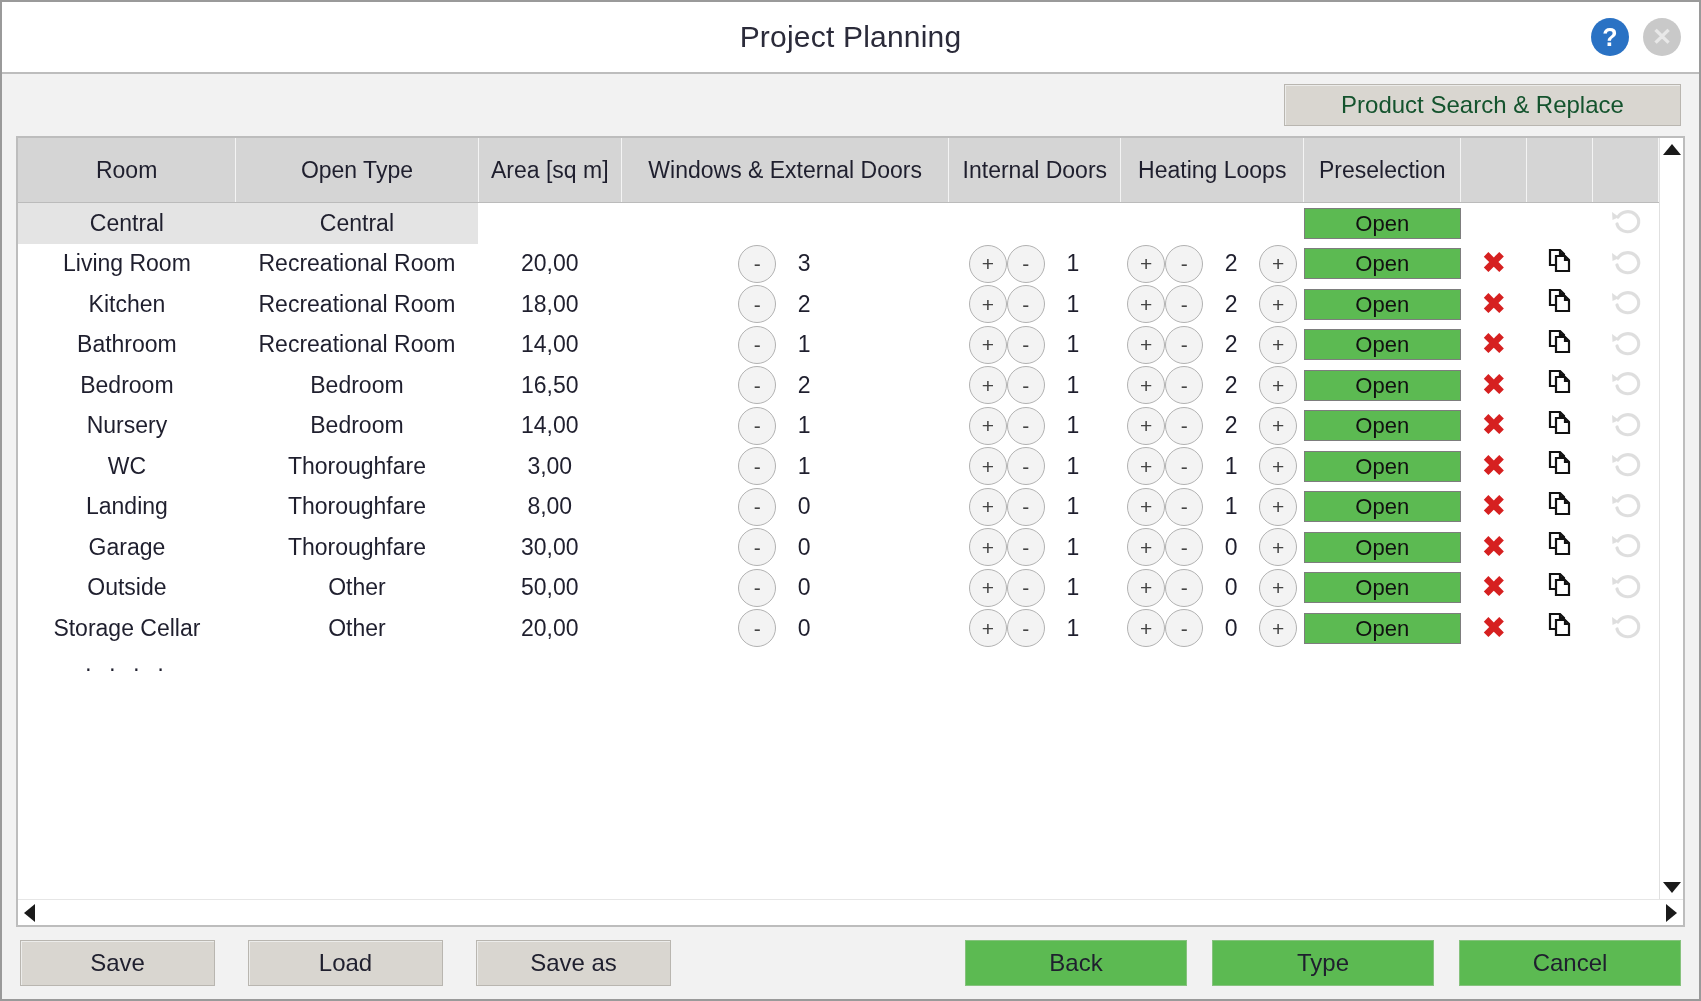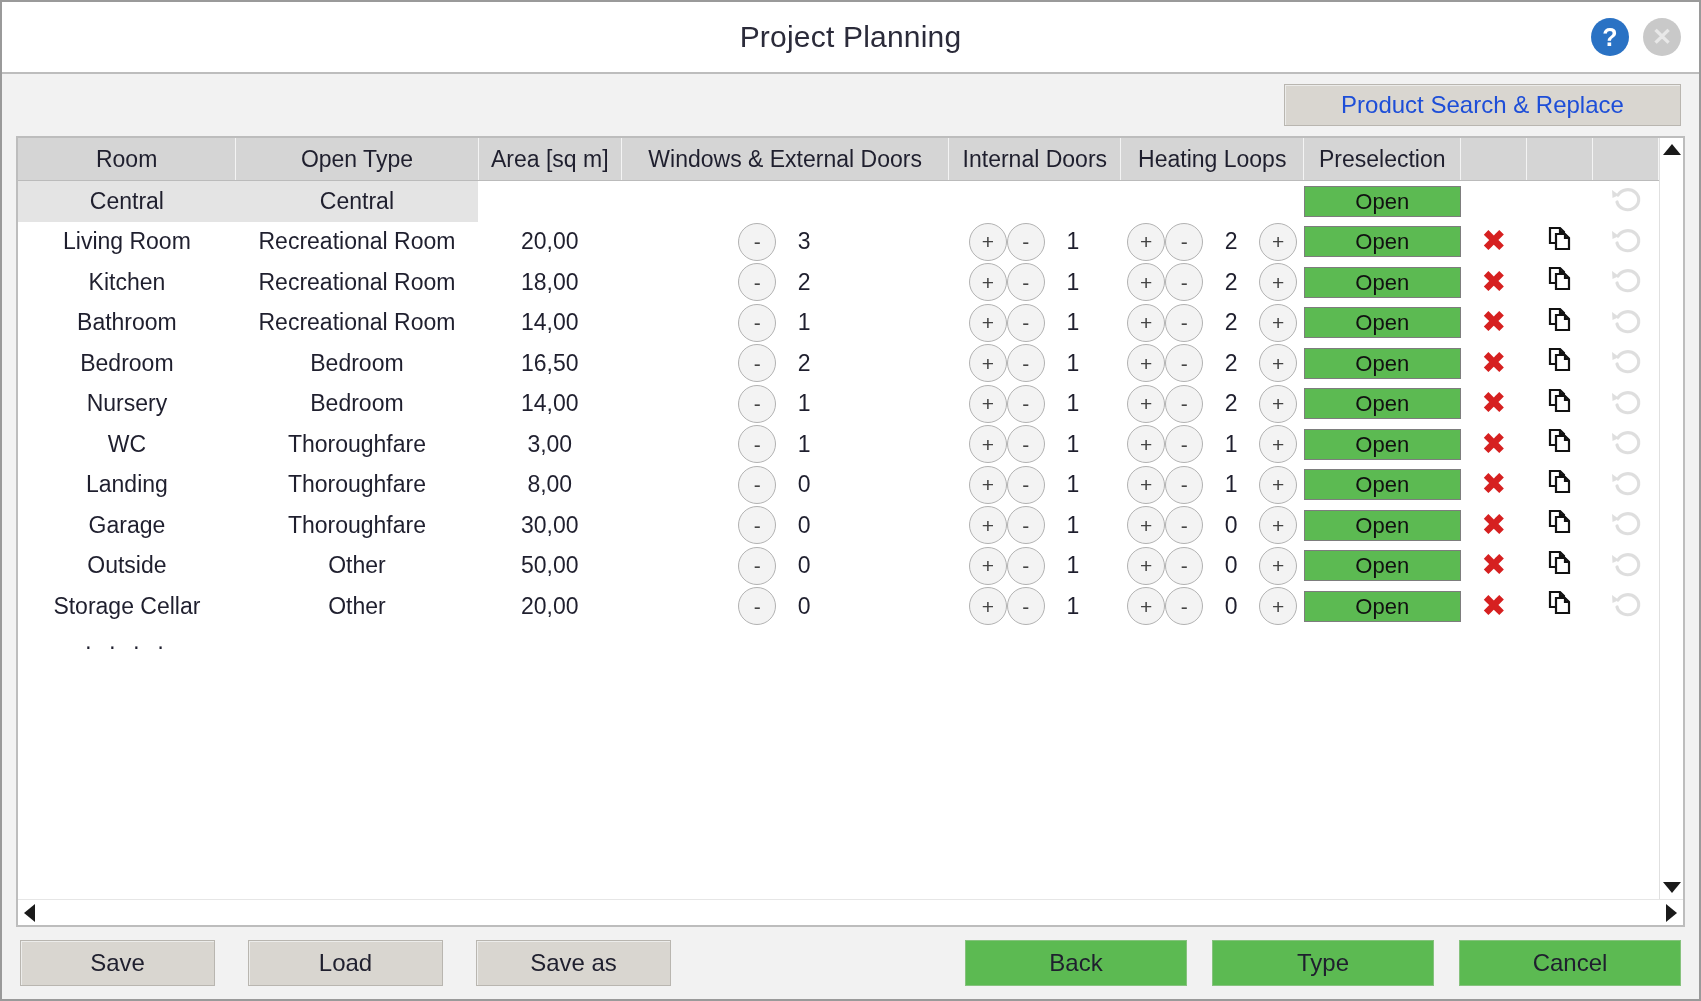--- a/index.html
+++ b/index.html
@@ -45,21 +45,21 @@
     background:#f2f2f2;
     display:flex;align-items:center;justify-content:flex-end;
     padding:0 18px;
   }
   .psr-btn{
     width:395px;height:40px;
     background:#d9d6d0;
     border:1px solid #b9b6b0;
     box-shadow:inset 1px 1px 0 #ececea;
     display:flex;align-items:center;justify-content:center;
-    font-size:24px;color:#1d4ed8;
+    font-size:24px;color:#14532d;
     cursor:pointer;
   }
   
   .gridwrap{
     flex:1;
     margin:0 14px 0 14px;
     background:#ffffff;
     border:2px solid #bdbdbd;
     box-sizing:border-box;
     display:flex;flex-direction:column;
@@ -84,21 +84,21 @@
     font-size:23px;
   }
   table.grid th{
     background:#d5d5d5;
     border-right:1px solid #f4f4f4;
     border-bottom:1px solid #bbbbbb;
     font-weight:400;
     font-size:23px;
     color:#1f1f2e;
     height:42px;
-    padding:0 6px;
+    padding:11px 6px;
     text-align:center;
     white-space:nowrap;
   }
   table.grid th.blank{background:#d5d5d5;}
   table.grid td{
     height:40.5px;
     padding:0;
     text-align:center;
     color:#1f1f2e;
     white-space:nowrap;

